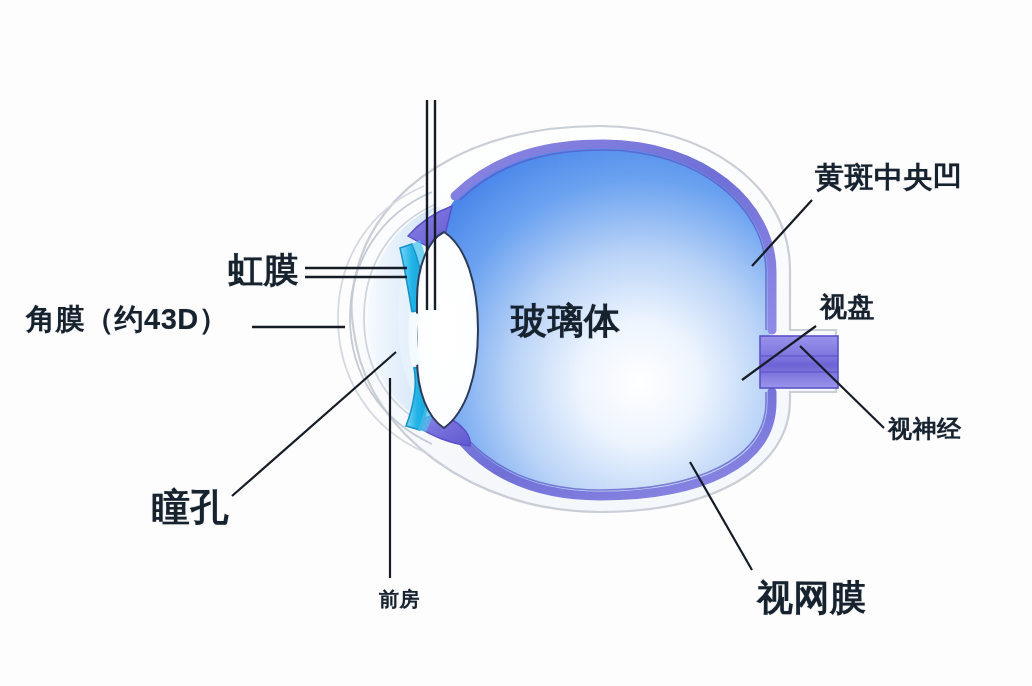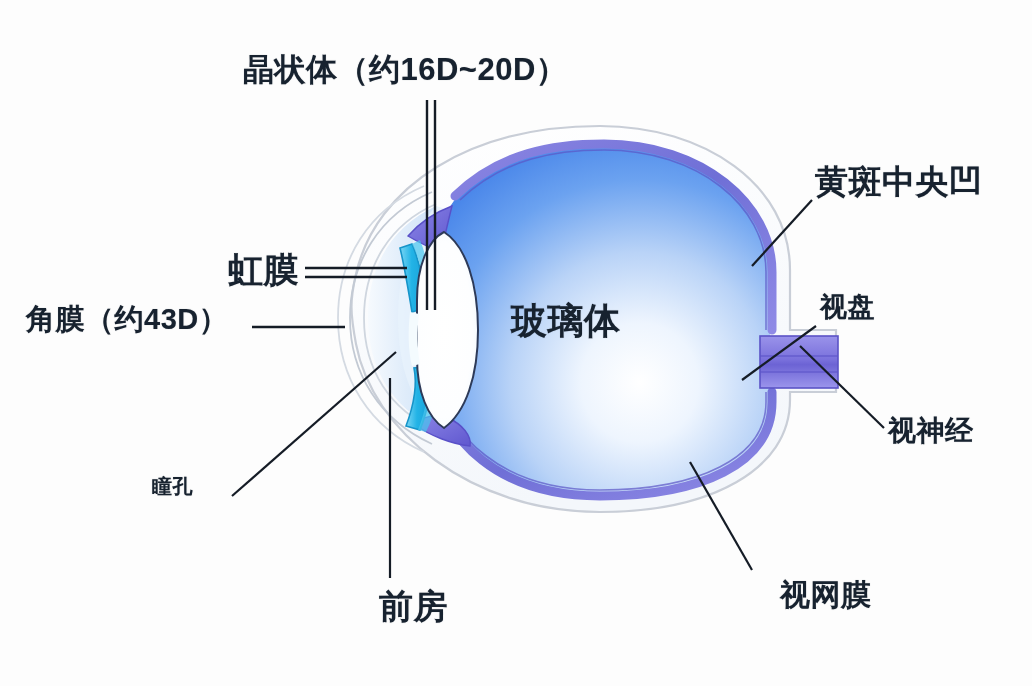--- a/index.html
+++ b/index.html
@@ -29,27 +29,27 @@
     color: #17222f;
     font-weight: 700;
     letter-spacing: 0.5px;
     white-space: nowrap;
     line-height: 1;
     text-shadow: 0 0 1px rgba(23,34,47,0.35);
   }
   .lbl-lens      { left: 243px; top: 54px;  font-size: 31px; }
   .lbl-iris      { left: 228px; top: 252px; font-size: 35px; }
   .lbl-cornea    { left: 26px;  top: 305px; font-size: 29px; }
-  .lbl-pupil     { left: 152px; top: 476px; font-size: 20px; }
-  .lbl-anterior  { left: 379px; top: 589px; font-size: 34px; }
+  .lbl-pupil     { left: 152px; top: 488px; font-size: 38px; }
+  .lbl-anterior  { left: 379px; top: 589px; font-size: 20px; }
   .lbl-vitreous  { left: 511px; top: 303px; font-size: 36px; }
-  .lbl-fovea     { left: 815px; top: 165px; font-size: 33px; }
+  .lbl-fovea     { left: 815px; top: 165px; font-size: 29px; font-family: Liberation Mono, monospace; }
   .lbl-disc      { left: 820px; top: 294px; font-size: 27px; }
-  .lbl-nerve     { left: 888px; top: 417px; font-size: 28px; text-align: center; }
-  .lbl-retina    { left: 757px; top: 580px; font-size: 30px; margin-left: 23px; }
+  .lbl-nerve     { left: 888px; top: 417px; font-size: 24px; text-align: center; }
+  .lbl-retina    { left: 757px; top: 580px; font-size: 36px; }
 </style>
 </head>
 <body>
 
 <div id="stage">
 
   <svg id="diagram-svg" viewBox="0 0 1032 686">
     <defs>
       <radialGradient id="vitreousGrad" cx="0.62" cy="0.68" r="0.78">
         <stop offset="0%" stop-color="#ffffff"></stop>
@@ -205,21 +205,20 @@
       <line x1="812" y1="200" x2="752" y2="266" stroke-width="2.2"></line>
 
       <line x1="816" y1="326" x2="742" y2="380" stroke-width="2.2"></line>
 
       <line x1="884" y1="428" x2="800" y2="346" stroke-width="2.2"></line>
 
       <line x1="752" y1="570" x2="690" y2="462" stroke-width="2.2"></line>
     </g>
   </svg>
 
-  <div class="label lbl-lens">晶状体（约16D~20D）</div>
   <div class="label lbl-iris">虹膜</div>
   <div class="label lbl-cornea">角膜（约43D）</div>
   <div class="label lbl-pupil">瞳孔</div>
   <div class="label lbl-anterior">前房</div>
   <div class="label lbl-vitreous">玻璃体</div>
   <div class="label lbl-fovea">黄斑中央凹</div>
   <div class="label lbl-disc">视盘</div>
   <div class="label lbl-nerve">视神经</div>
   <div class="label lbl-retina">视网膜</div>
 

